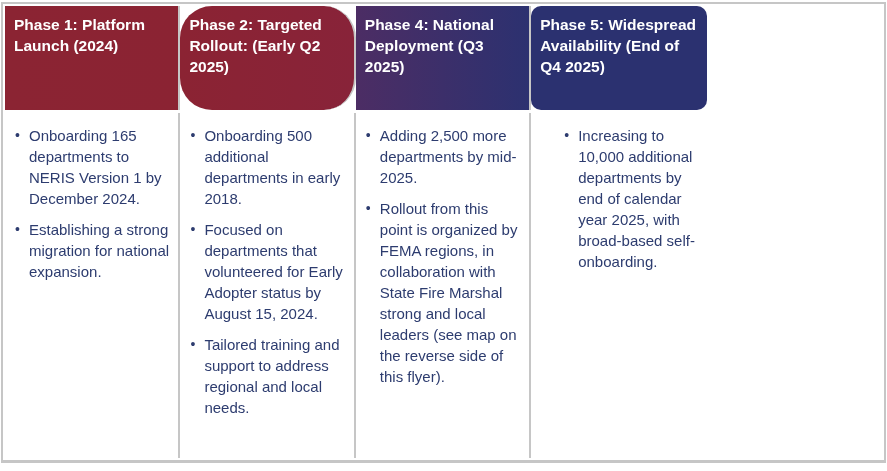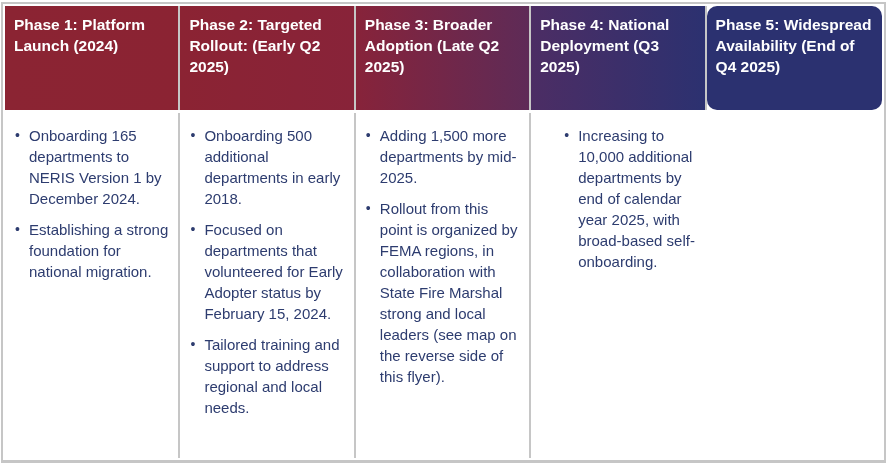--- a/index.html
+++ b/index.html
@@ -72,51 +72,48 @@
 </head>
 <body>
 
 <div class="page">
   <div class="table">
 
     <div class="header-row">
       <div class="hcell" style="background: linear-gradient(90deg, rgb(139, 36, 51), rgb(139, 35, 51));">
         <span class="htext">Phase 1: Platform Launch (2024)</span>
       </div>
-      <div class="hcell" style="background: linear-gradient(90deg, rgb(139, 35, 51), rgb(136, 35, 57));">
+      <div class="hcell" style="background: linear-gradient(90deg, rgb(139, 35, 51), rgb(136, 35, 57)); border-radius: 32px;">
         <span class="htext">Phase 2: Targeted Rollout: (Early Q2 2025)</span>
-      </div>
-      <div class="hcell" style="background: linear-gradient(90deg, rgb(135, 35, 58), rgb(94, 43, 87));">
-        <span class="htext">Phase 3: Broader Adoption (Late Q2 2025)</span>
       </div>
       <div class="hcell" style="background: linear-gradient(90deg, rgb(76, 45, 100), rgb(44, 49, 112));">
         <span class="htext">Phase 4: National Deployment (Q3 2025)</span>
       </div>
       <div class="hcell" style="background: linear-gradient(90deg, rgb(43, 49, 112), rgb(43, 49, 112)); border-radius: 10px;">
         <span class="htext">Phase 5: Widespread Availability (End of Q4 2025)</span>
       </div>
     </div>
 
     <div class="body-row">
       <div class="bcell">
         <ul class="bullets">
           <li>Onboarding 165 departments to NERIS Version 1 by December 2024.</li>
-          <li>Establishing a strong foundation for national migration.</li>
+          <li>Establishing a strong migration for national expansion.</li>
         </ul>
       </div>
       <div class="bcell">
         <ul class="bullets">
           <li>Onboarding 500 additional departments in early 2018.</li>
-          <li>Focused on departments that volunteered for Early Adopter status by February 15, 2024.</li>
+          <li>Focused on departments that volunteered for Early Adopter status by August 15, 2024.</li>
           <li>Tailored training and support to address regional and local needs.</li>
         </ul>
       </div>
       <div class="bcell">
         <ul class="bullets">
-          <li>Adding 1,500 more departments by mid-2025.</li>
+          <li>Adding 2,500 more departments by mid-2025.</li>
           <li>Rollout from this point is organized by FEMA regions, in collaboration with State Fire Marshal strong and local leaders (see map on the reverse side of this flyer).</li>
         </ul>
       </div>
       <div class="bcell">
         <ul class="bullets">
           <li>Increasing to 10,000 additional departments by end of calendar year 2025, with broad-based self-onboarding.</li>
         </ul>
       </div>
     </div>
 

